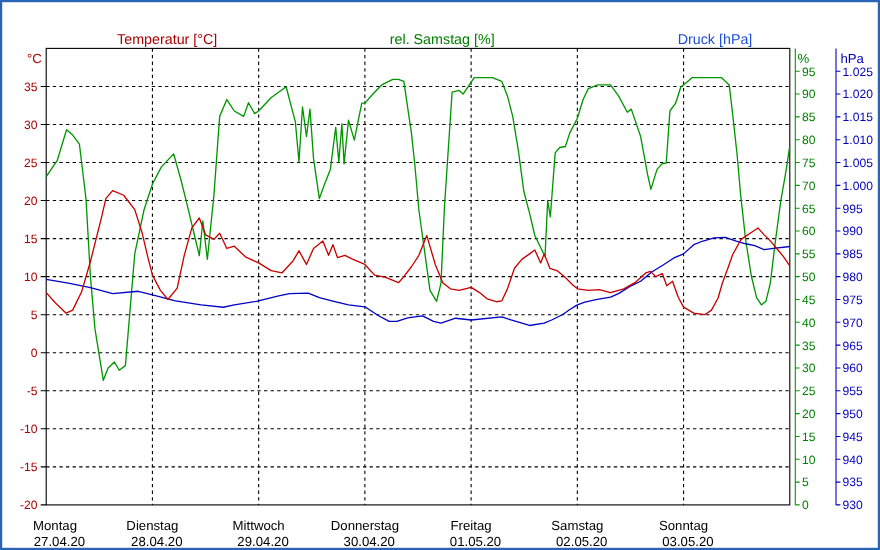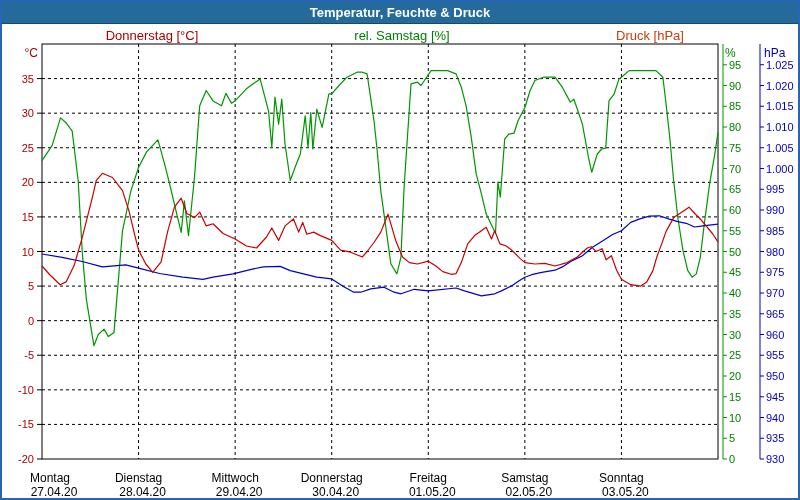--- a/index.html
+++ b/index.html
@@ -9,33 +9,30 @@
     border:2px solid #2a64b4;overflow:hidden;
   }
   .titlebar{
     position:absolute;top:0;left:0;width:100%;height:21px;
     background:#246a9a;border-bottom:1px solid #16496e;
     color:#ffffff;font-weight:bold;font-size:13px;line-height:21px;text-align:center;
   }
   .legend-label{position:absolute;top:26px;font-size:13px;white-space:nowrap;transform:translateX(-50%);}
   .legend-temp{left:150px;color:#aa0000;}
   .legend-hum{left:400px;color:#008000;}
-  .legend-press{left:648px;color:#c2410c;}
+  .legend-press{left:648px;color:#1d4ed8;}
   svg.chart{position:absolute;left:0;top:0;}
   svg text{font-family:"Liberation Sans",sans-serif;}
 </style>
 </head>
 <body>
 
 <div class="window">
-  <div class="titlebar">
-    <span>Temperatur, Feuchte &amp; Druck</span>
-  </div>
 
-  <div class="legend-label legend-temp">Donnerstag [°C]</div>
+  <div class="legend-label legend-temp">Temperatur [°C]</div>
   <div class="legend-label legend-hum">rel. Samstag [%]</div>
   <div class="legend-label legend-press">Druck [hPa]</div>
 
   <svg class="chart" id="chart-svg" width="800" height="500">
       <line x1="40" y1="76.58333333333333" x2="716" y2="76.58333333333333" stroke="#000000" stroke-width="1" stroke-dasharray="3,3"></line>
       <line x1="40" y1="111.16666666666666" x2="716" y2="111.16666666666666" stroke="#000000" stroke-width="1" stroke-dasharray="3,3"></line>
       <line x1="40" y1="145.75" x2="716" y2="145.75" stroke="#000000" stroke-width="1" stroke-dasharray="3,3"></line>
       <line x1="40" y1="180.33333333333331" x2="716" y2="180.33333333333331" stroke="#000000" stroke-width="1" stroke-dasharray="3,3"></line>
       <line x1="40" y1="214.91666666666669" x2="716" y2="214.91666666666669" stroke="#000000" stroke-width="1" stroke-dasharray="3,3"></line>
       <line x1="40" y1="249.5" x2="716" y2="249.5" stroke="#000000" stroke-width="1" stroke-dasharray="3,3"></line>

